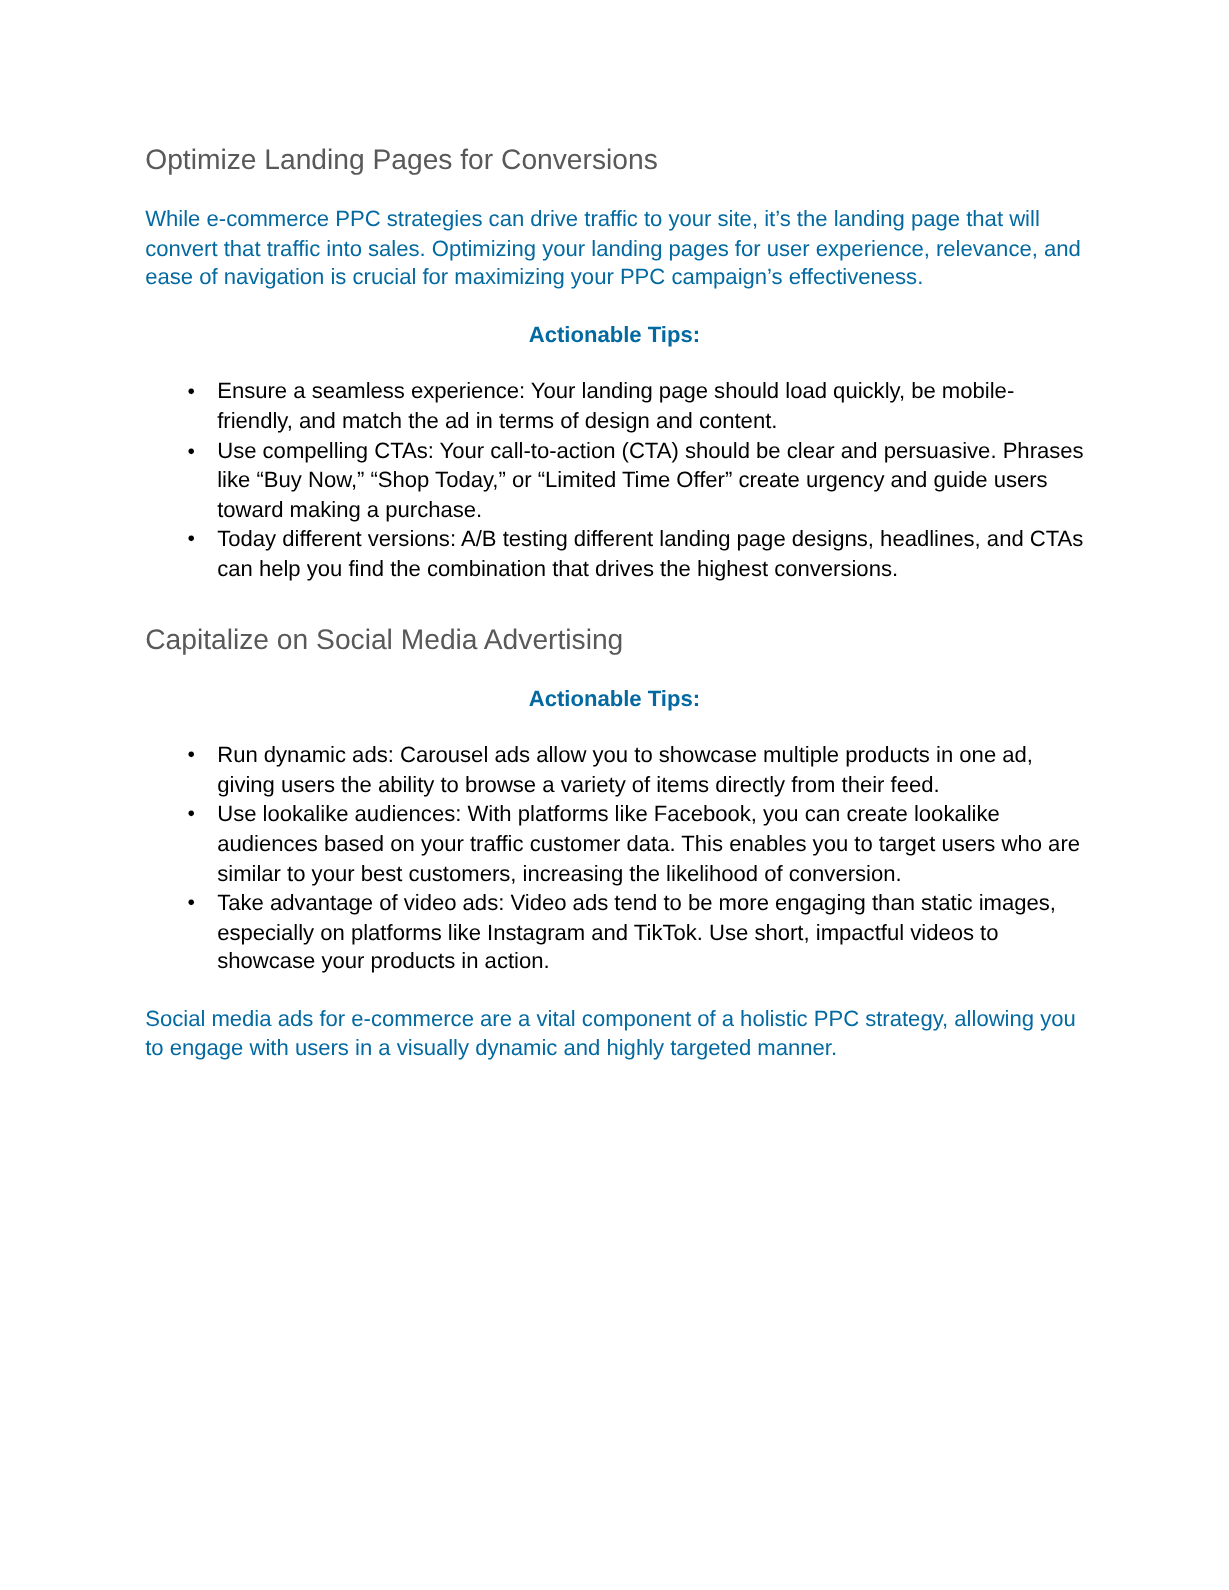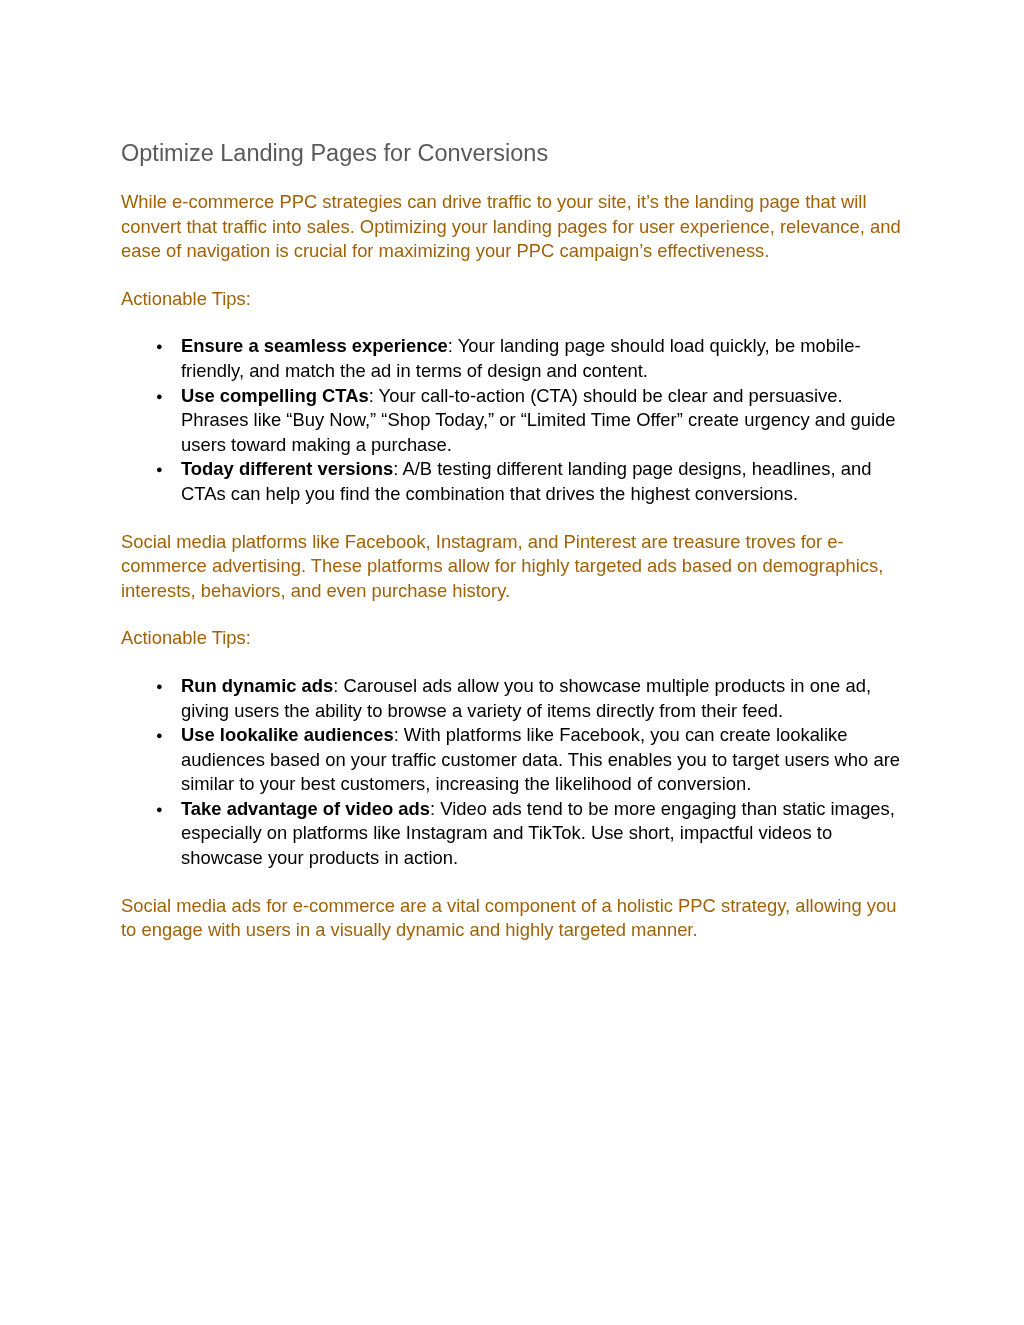--- a/index.html
+++ b/index.html
@@ -22,30 +22,31 @@
     background: #ffffff;
   }
   h3.doc-heading {
     font-size: 23.5px;
     line-height: 29px;
     font-weight: 400;
     color: #595959;
     margin: 32px 0 22px 0;
   }
   section:first-of-type h3.doc-heading {
-    margin-top: 52px;
+    margin-top: 32px;
   }
   p.doc-para {
     font-size: 18.4px;
     line-height: 24.6px;
     margin: 0 0 23px 0;
-    color: #a16207;
+    color: #0369a1;
   }
   p.tips-label {
-    font-weight: normal;
+    font-weight: bold;
+    text-align: center;
   }
   ul.tips-list {
     list-style: none;
     margin: 0 0 23px 0;
     padding: 0 0 0 60px;
   }
   ul.tips-list li {
     position: relative;
     font-size: 18.4px;
     line-height: 24.6px;
@@ -53,21 +54,21 @@
   }
   ul.tips-list li .bullet-dot {
     position: absolute;
     left: -25px;
     top: 0;
     font-size: 11px;
     line-height: 24.6px;
     color: #000000;
   }
   ul.tips-list li strong {
-    font-weight: bold;
+    font-weight: normal;
   }
 </style>
 </head>
 <body>
 
 <div class="page">
 
   <section>
     <h3 class="doc-heading">Optimize Landing Pages for Conversions</h3>
     <p class="doc-para">While e-commerce PPC strategies can drive traffic to your site, it’s the landing page that will convert that traffic into sales. Optimizing your landing pages for user experience, relevance, and ease of navigation is crucial for maximizing your PPC campaign’s effectiveness.</p>
@@ -79,21 +80,21 @@
       <li>
         <span class="bullet-dot">●</span><strong>Use compelling CTAs</strong><span>: Your call-to-action (CTA) should be clear and persuasive. Phrases like “Buy Now,” “Shop Today,” or “Limited Time Offer” create urgency and guide users toward making a purchase.</span>
       </li>
       <li>
         <span class="bullet-dot">●</span><strong>Today different versions</strong><span>: A/B testing different landing page designs, headlines, and CTAs can help you find the combination that drives the highest conversions.</span>
       </li>
     </ul>
   </section>
 
   <section>
-    <p class="doc-para">Social media platforms like Facebook, Instagram, and Pinterest are treasure troves for e-commerce advertising. These platforms allow for highly targeted ads based on demographics, interests, behaviors, and even purchase history.</p>
+    <h3 class="doc-heading">Capitalize on Social Media Advertising</h3>
     <p class="doc-para tips-label">Actionable Tips:</p>
     <ul class="tips-list">
       <li>
         <span class="bullet-dot">●</span><strong>Run dynamic ads</strong><span>: Carousel ads allow you to showcase multiple products in one ad, giving users the ability to browse a variety of items directly from their feed.</span>
       </li>
       <li>
         <span class="bullet-dot">●</span><strong>Use lookalike audiences</strong><span>: With platforms like Facebook, you can create lookalike audiences based on your traffic customer data. This enables you to target users who are similar to your best customers, increasing the likelihood of conversion.</span>
       </li>
       <li>
         <span class="bullet-dot">●</span><strong>Take advantage of video ads</strong><span>: Video ads tend to be more engaging than static images, especially on platforms like Instagram and TikTok. Use short, impactful videos to showcase your products in action.</span>

